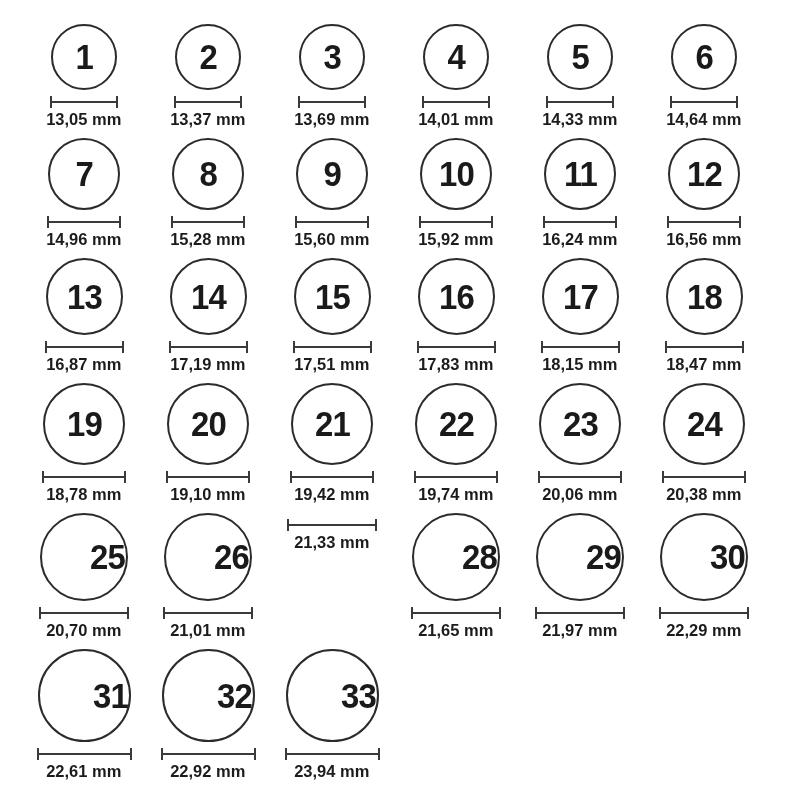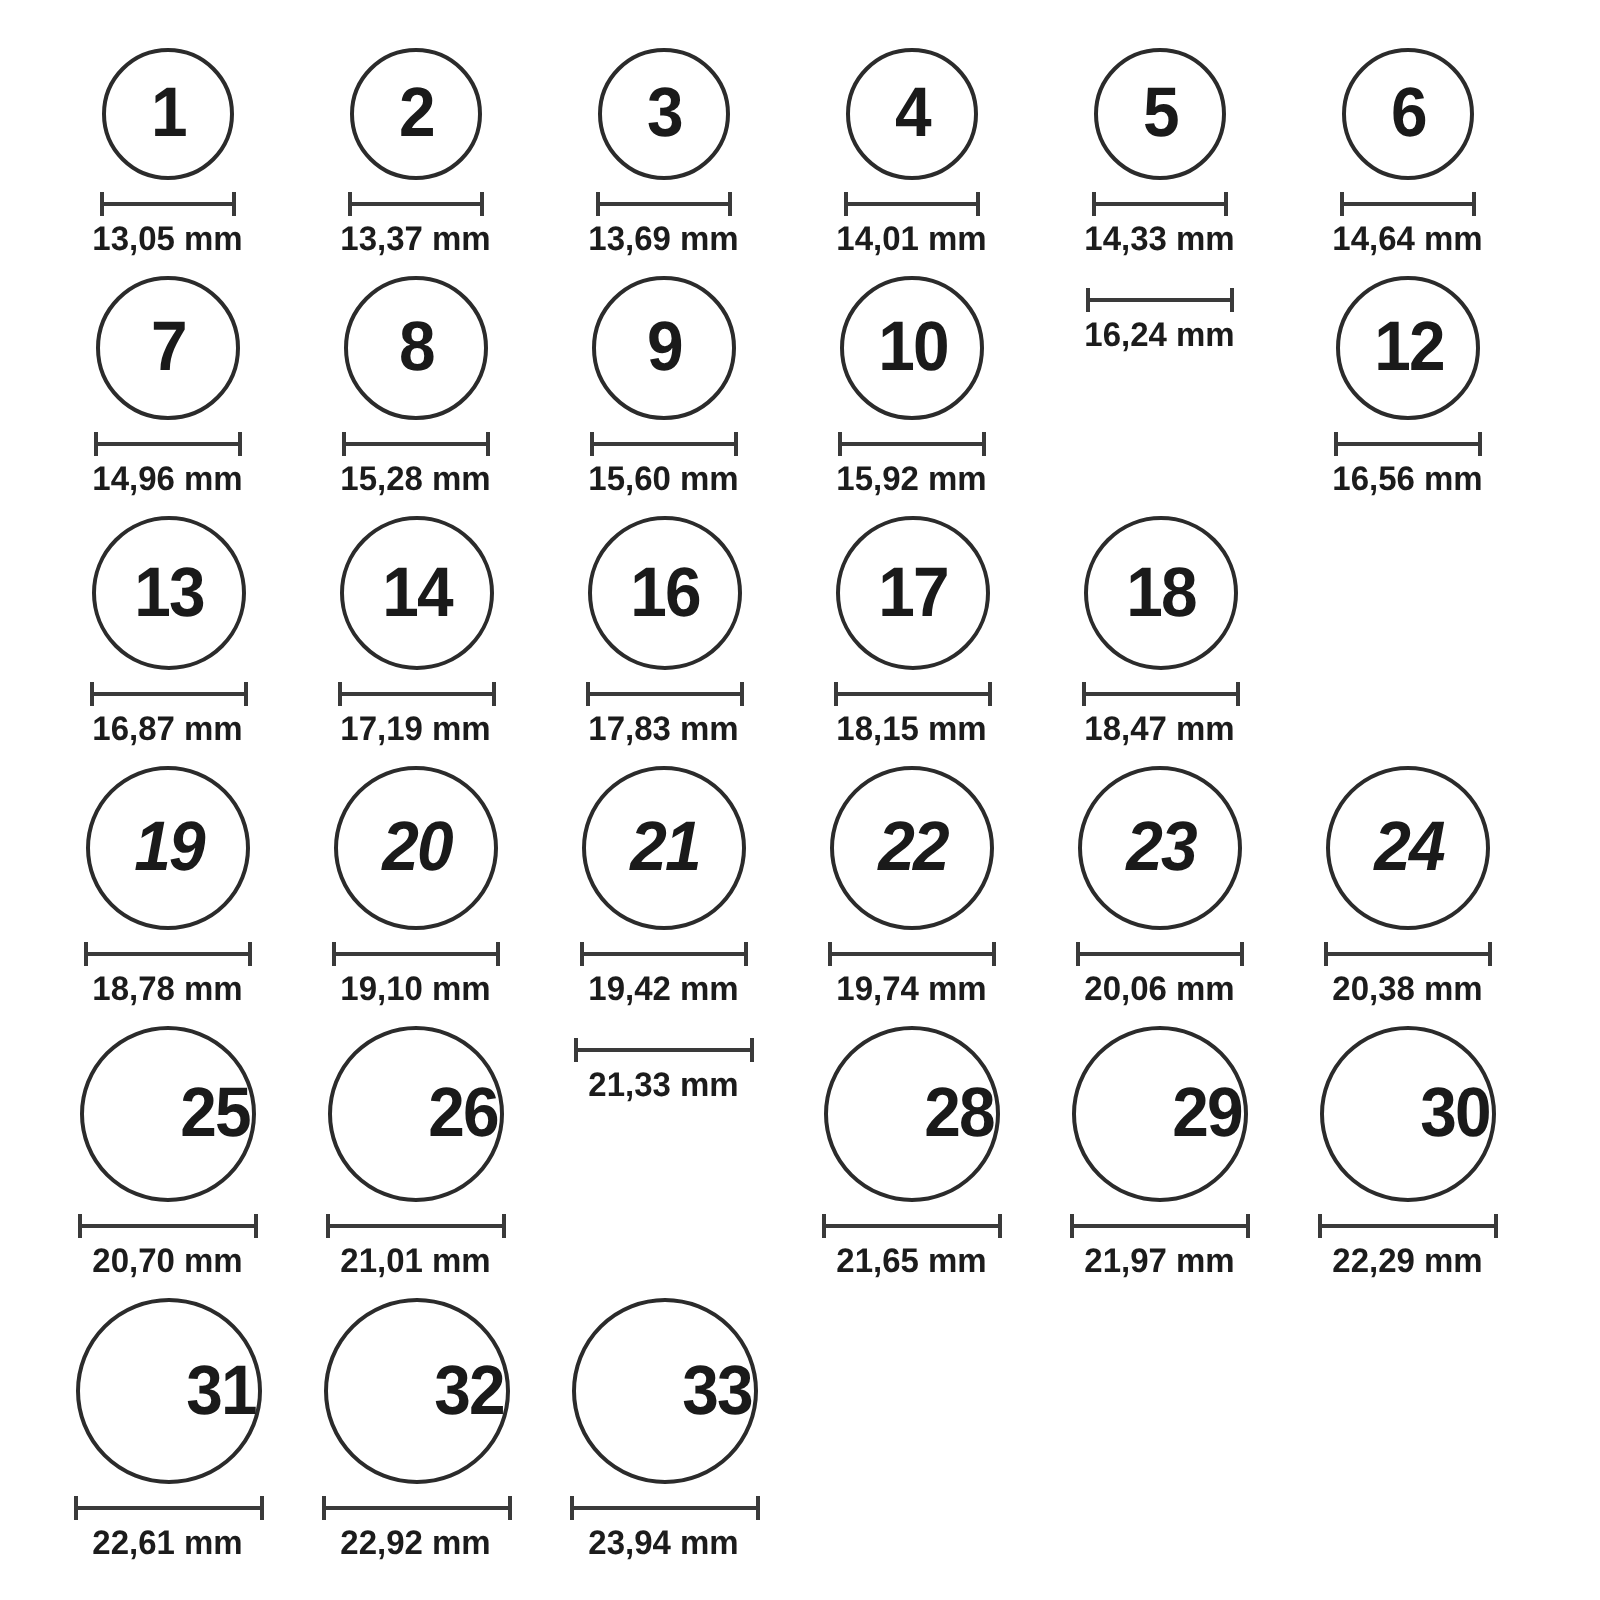--- a/index.html
+++ b/index.html
@@ -63,21 +63,21 @@
     color: #1c1c1c;
     line-height: 20px;
     letter-spacing: 0px;
     transform: scaleX(0.97);
     white-space: nowrap;
   }
   
   .r1 .circle { width: 66px; height: 66px; } .r1 .ruler { width: 68px; }
   .r2 .circle { width: 72px; height: 72px; } .r2 .ruler { width: 74px; }
   .r3 .circle { width: 77px; height: 77px; text-align: right; } .r3 .ruler { width: 79px; }
-  .r4 .circle { width: 82px; height: 82px; font-style: italic; } .r4 .ruler { width: 84px; }
+  .r4 .circle { width: 82px; height: 82px; } .r4 .ruler { width: 84px; }
   .r5 .circle { width: 88px; height: 88px; justify-content: flex-end; } .r5 .ruler { width: 90px; }
   .r6 .circle { width: 93px; height: 93px; justify-content: flex-end; } .r6 .ruler { width: 95px; }
 </style>
 </head>
 <body>
 
 <div class="chart">
 
   <div class="row r1">
     <div class="cell">
@@ -147,20 +147,23 @@
       <div class="label">15,60 mm</div>
     </div>
     <div class="cell">
       <div class="circle">
           <span class="num">10</span>
         </div>
       <div class="ruler"></div>
       <div class="label">15,92 mm</div>
     </div>
     <div class="cell">
+      <div class="circle">
+          <span class="num">11</span>
+        </div>
       <div class="ruler"></div>
       <div class="label">16,24 mm</div>
     </div>
     <div class="cell">
       <div class="circle">
           <span class="num">12</span>
         </div>
       <div class="ruler"></div>
       <div class="label">16,56 mm</div>
     </div>
@@ -176,20 +179,27 @@
     </div>
     <div class="cell">
       <div class="circle">
           <span class="num">14</span>
         </div>
       <div class="ruler"></div>
       <div class="label">17,19 mm</div>
     </div>
     <div class="cell">
       <div class="circle">
+          <span class="num">15</span>
+        </div>
+      <div class="ruler"></div>
+      <div class="label">17,51 mm</div>
+    </div>
+    <div class="cell">
+      <div class="circle">
           <span class="num">16</span>
         </div>
       <div class="ruler"></div>
       <div class="label">17,83 mm</div>
     </div>
     <div class="cell">
       <div class="circle">
           <span class="num">17</span>
         </div>
       <div class="ruler"></div>

